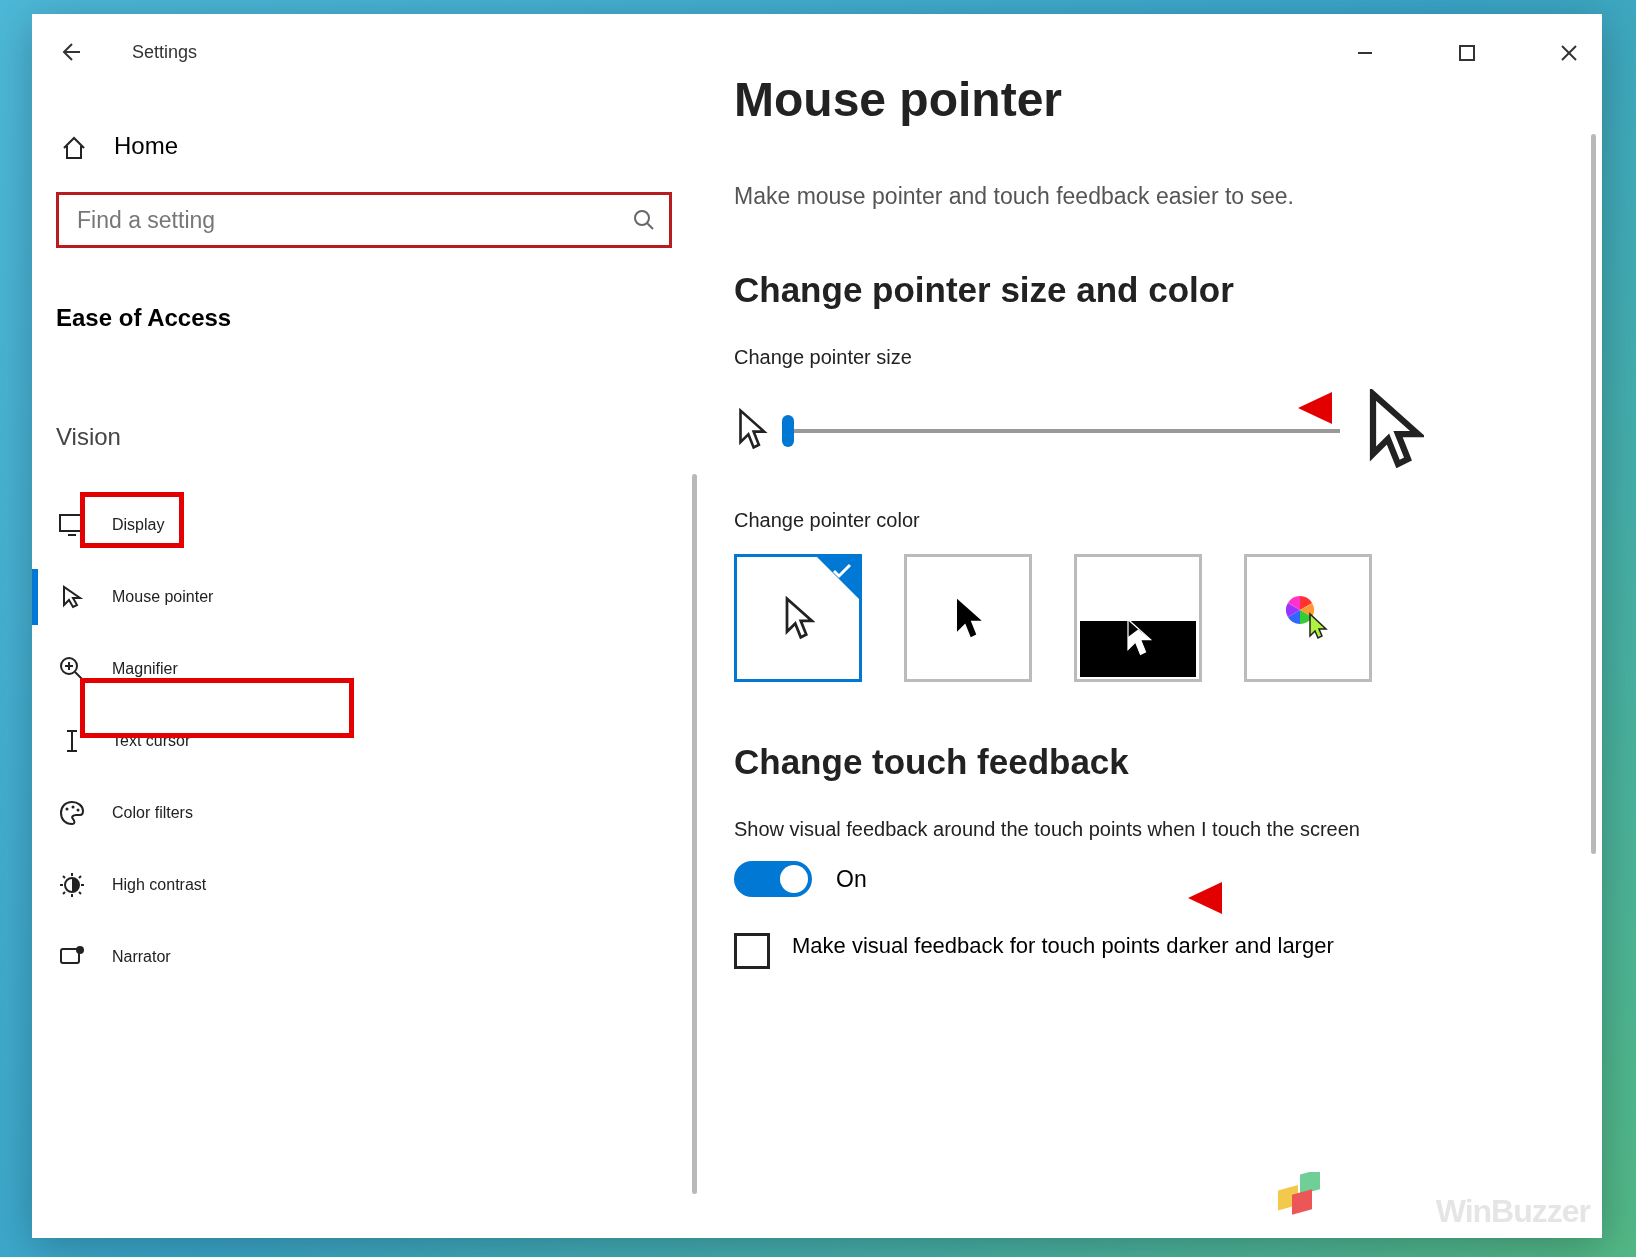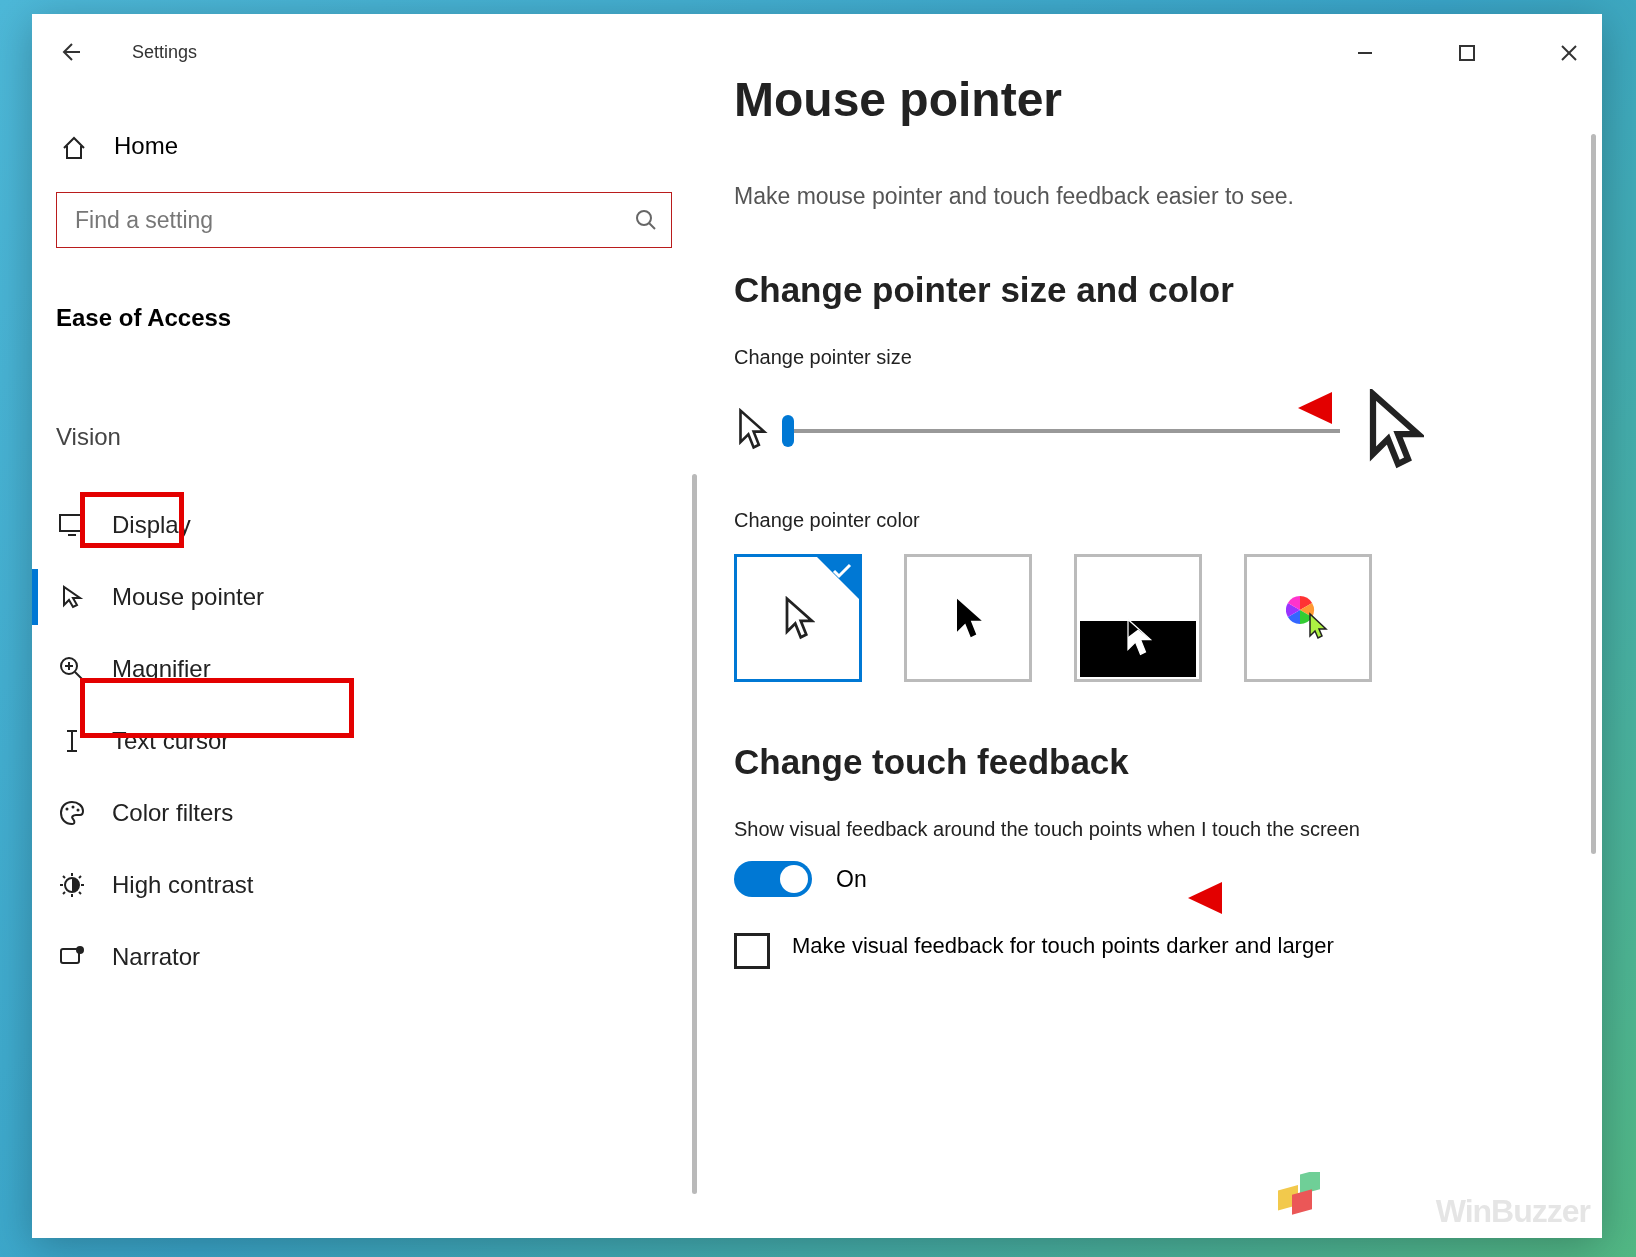--- a/index.html
+++ b/index.html
@@ -4,27 +4,27 @@
 <style>
 * { margin: 0; padding: 0; box-sizing: border-box; font-family: "Segoe UI", -apple-system, sans-serif; }
 body { background: linear-gradient(135deg, #4db8d8 0%, #3aa5c9 50%, #52b884 100%); width: 1636px; height: 1257px; position: relative; }
 .window { position: absolute; left: 32px; top: 14px; width: 1570px; height: 1224px; background: #fff; box-shadow: 0 8px 40px rgba(0,0,0,0.25); display: flex; overflow: hidden; }
 .sidebar { width: 664px; background: #fff; display: flex; flex-direction: column; padding-top: 14px; }
 .titlebar { display: flex; align-items: center; height: 48px; padding-left: 24px; gap: 48px; }
 .back-btn { width: 28px; height: 28px; display: flex; align-items: center; justify-content: center; cursor: pointer; }
 .app-title { font-size: 18px; color: #333; }
 .home-row { display: flex; align-items: flex-start; gap: 24px; padding: 24px 0 8px 26px; margin-top: 32px; }
 .home-row span { font-size: 24px; }
-.search-box { margin: 20px 24px 0 24px; border: 1px solid #b91c1c; height: 56px; display: flex; align-items: center; padding: 0 14px 0 18px; }
+.search-box { margin: 20px 24px 0 24px; border: 3px solid #b91c1c; height: 56px; display: flex; align-items: center; padding: 0 14px 0 18px; }
 .search-box input { border: none; outline: none; flex: 1; font-size: 23px; color: #333; background: transparent; }
 .search-box input::placeholder { color: #777; }
 .section-title { font-weight: 600; font-size: 24px; padding: 56px 0 0 24px; }
 .subsection { font-size: 24px; color: #444; padding-left: 24px; margin-top: 91px; }
 .nav-list { margin-top: 38px; display: flex; flex-direction: column; }
-.nav-item { display: flex; align-items: center; gap: 24px; padding: 20px 0 20px 24px; font-size: 24px; color: #222; cursor: pointer; position: relative; }
+.nav-item { display: flex; align-items: center; gap: 24px; padding: 20px 0 20px 24px; font-size: 16px; color: #222; cursor: pointer; position: relative; }
 .nav-item.active::before { content: ""; position: absolute; left: 0; top: 8px; bottom: 8px; width: 6px; background: #0078d4; }
 .icon-box { width: 32px; height: 32px; display: flex; align-items: center; justify-content: center; flex-shrink: 0; }
 .main { flex: 1; padding: 58px 48px 0 38px; overflow-y: auto; position: relative; }
 .page-h1 { font-size: 48px; font-weight: 600; color: #222; }
 .page-sub { font-size: 23px; color: #555; margin-top: 56px; }
 .section-h2 { font-size: 35px; font-weight: 600; color: #222; margin-top: 60px; }
 .field-label { font-size: 20px; color: #222; margin-top: 36px; }
 .slider-row { display: flex; align-items: center; gap: 22px; margin-top: 20px; }
 .cursor-small svg { width: 34px; height: 42px; }
 .cursor-large svg { width: 62px; height: 80px; }

